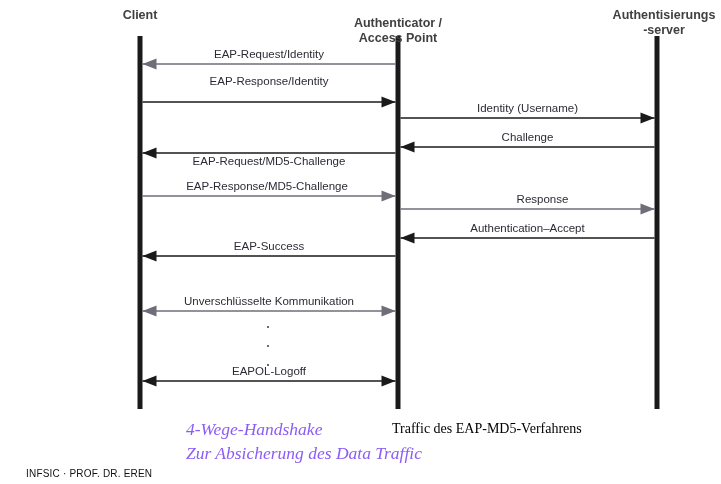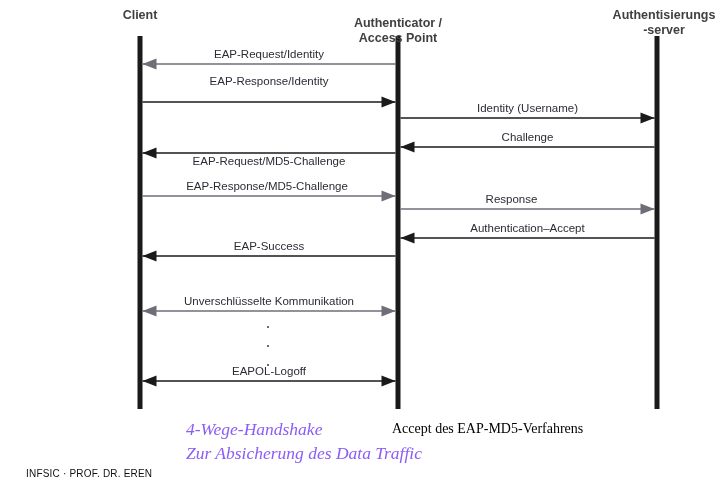--- a/index.html
+++ b/index.html
@@ -150,27 +150,27 @@
       <div class="participant-header" style="left: 398px; top: 8px; margin-top: 8px;">Authenticator /
 Access Point</div>
       <div class="participant-header" style="left: 657px; top: 8px; margin-left: 7px;">Authentisierungs
 -server</div>
       <div class="msg-label" style="left: 269px; top: 48px;">EAP-Request/Identity</div>
       <div class="msg-label" style="left: 269px; top: 75px;">EAP-Response/Identity</div>
       <div class="msg-label" style="left: 527.5px; top: 102px; text-align: center;">Identity (Username)</div>
       <div class="msg-label" style="left: 527.5px; top: 131px;">Challenge</div>
       <div class="msg-label" style="left: 269px; top: 122px; margin-top: 33px;">EAP-Request/MD5-Challenge</div>
       <div class="msg-label" style="left: 267px; top: 180px;">EAP-Response/MD5-Challenge</div>
-      <div class="msg-label" style="left: 500px; top: 193px; padding-left: 23px;">Response</div>
+      <div class="msg-label" style="left: 531px; top: 193px; padding-left: 23px;">Response</div>
       <div class="msg-label" style="left: 527.5px; top: 222px;">Authentication–Accept</div>
       <div class="msg-label" style="left: 269px; top: 240px;">EAP-Success</div>
       <div class="msg-label" style="left: 269px; top: 295px;">Unverschlüsselte Kommunikation</div>
       <div class="msg-label" style="left: 269px; top: 365px;">EAPOL-Logoff</div>
       <div class="ellipsis-dot" style="left: 268px; top: 326px;"></div>
       <div class="ellipsis-dot" style="left: 268px; top: 345px;"></div>
       <div class="ellipsis-dot" style="left: 268px; top: 364px;"></div>
     </div>
 </div>
 
 <div class="caption-green" style="left:186px; top:417px;">4-Wege-Handshake</div>
 <div class="caption-green" style="left:186px; top:441px;">Zur Absicherung des Data Traffic</div>
-<div class="caption-black" style="left:392px; top:420px;">Accept des EAP-MD5-Verfahrens</div>
+<div class="caption-black" style="left:392px; top:420px;">Traffic des EAP-MD5-Verfahrens</div>
 <div class="footer-text" style="left:8px; top:468px;">INFSIC · PROF. DR. EREN</div>
 
 </body></html>

